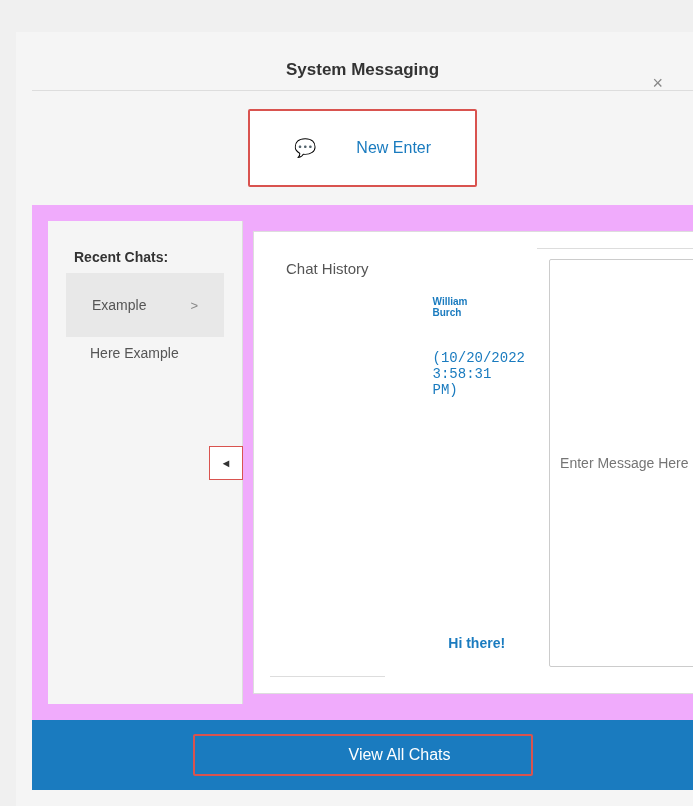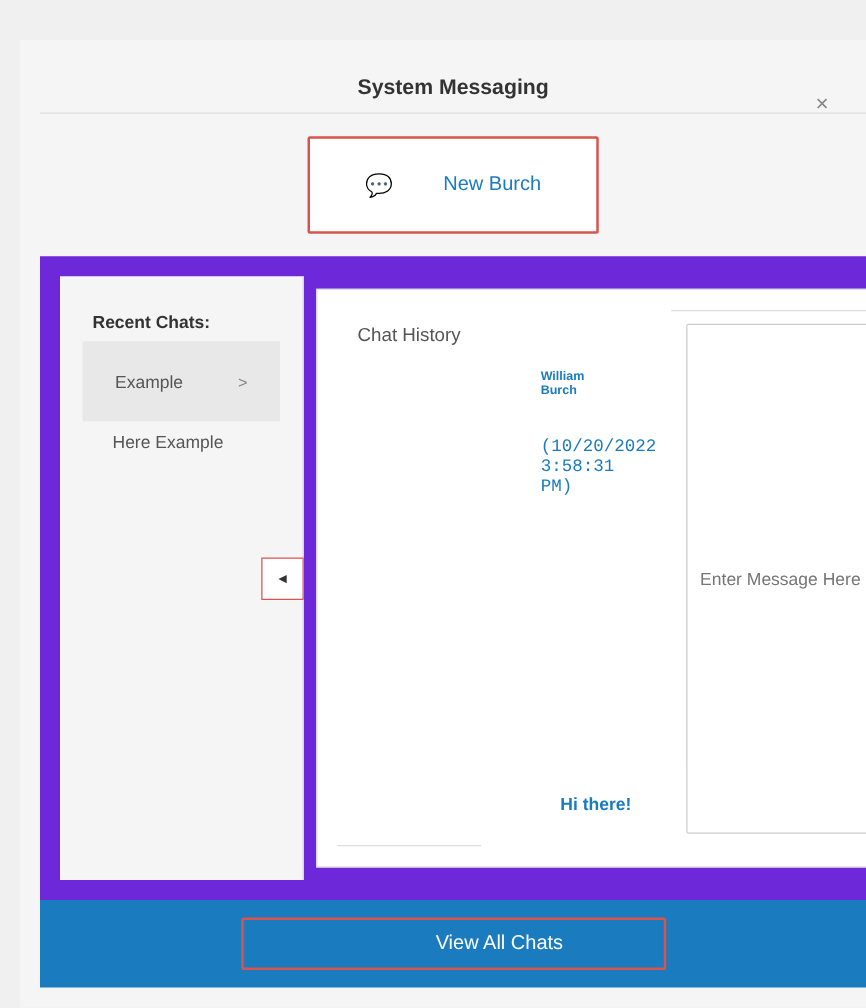--- a/index.html
+++ b/index.html
@@ -65,21 +65,21 @@
       border-radius: 2px;
     }
     .new-chat-btn .chat-icon {
       font-size: 18px;
       color: #1a7bbf;
     }
     .content-area {
       display: flex;
       flex: 1;
       min-height: 0;
-      background: #6d28d9;
+      background: #f0abfc;
     }
     .sidebar {
       width: 195px;
       min-width: 195px;
       background: #f5f5f5;
       border-right: 1px solid #ddd;
       display: flex;
       flex-direction: column;
       position: relative;
     }
@@ -219,21 +219,21 @@
 <div class="modal">
 
   <div class="modal-header">
     <span class="modal-title">System Messaging</span>
     <button class="close-btn">×</button>
   </div>
 
   <div class="new-chat-area">
     <button class="new-chat-btn">
       <span class="chat-icon">💬</span>
-      <span>New Burch</span>
+      <span>New Enter</span>
     </button>
   </div>
 
   <div class="content-area">
 
     <div class="sidebar">
       <div class="sidebar-title">Recent Chats:</div>
       <div class="sidebar-item">
         <span>Example</span>
         <span class="arrow">&gt;</span>

